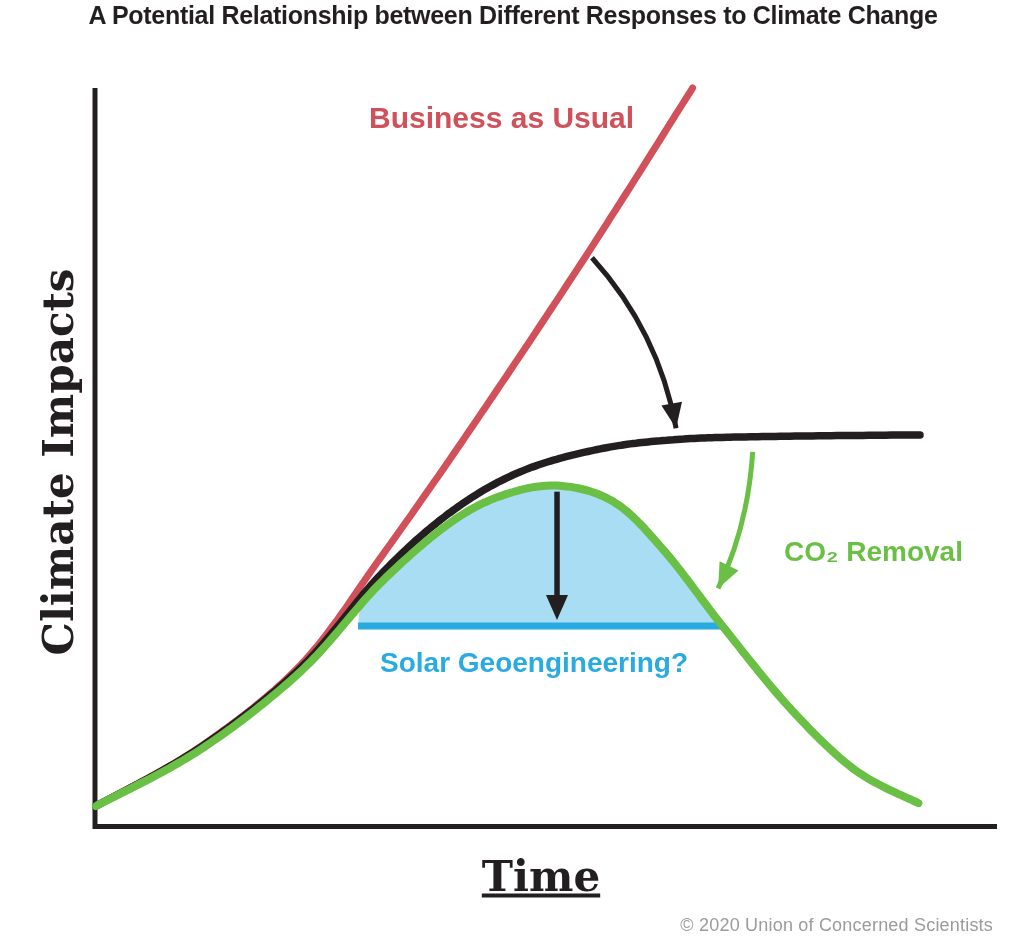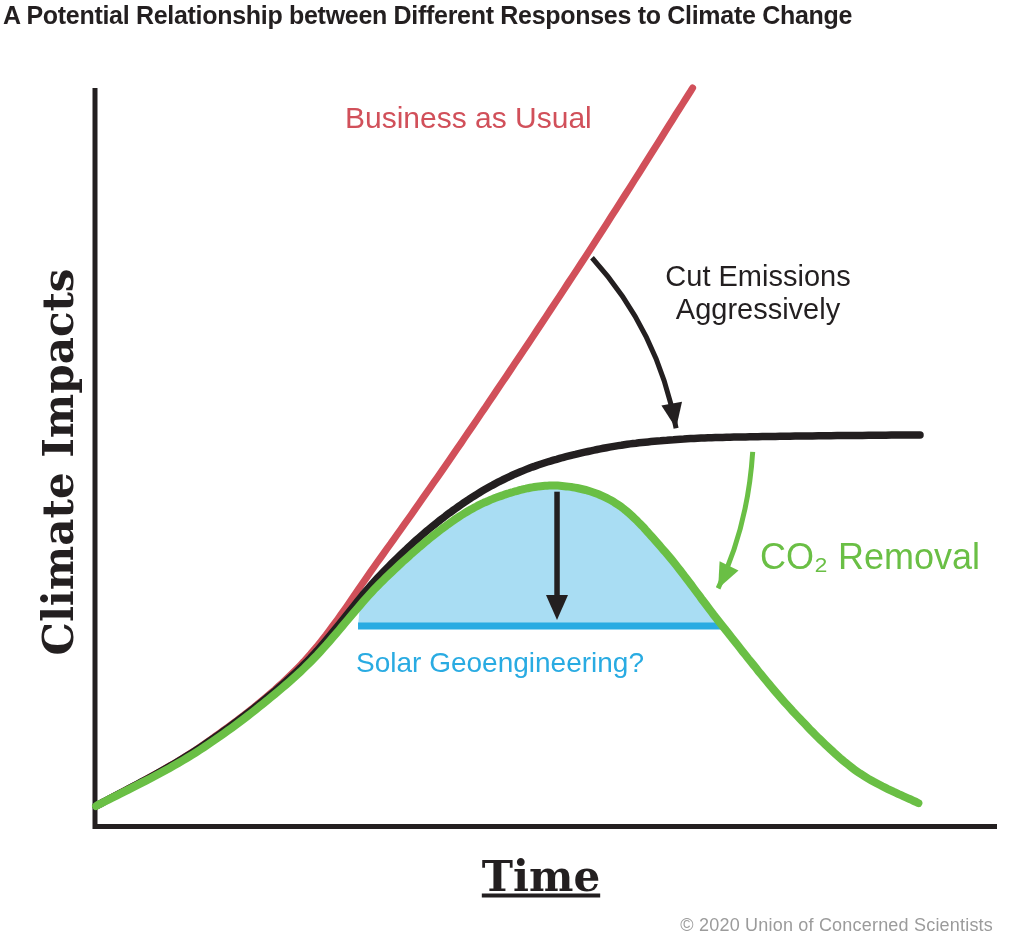--- a/index.html
+++ b/index.html
@@ -20,20 +20,21 @@
   .figure-title {
     position: absolute;
     left: 3px;
     top: 1px;
     width: 1020px;
     font-size: 25px;
     font-weight: 700;
     letter-spacing: -0.3px;
     color: var(--axis, #231f20);
     white-space: nowrap;
+    text-align: center;
   }
   .chart-area {
     position: absolute;
     left: 0; top: 0;
     width: 1024px;
     height: 941px;
   }
   #chart-svg {
     position: absolute;
     left: 0; top: 0;
@@ -54,42 +55,43 @@
     transform: translate(-50%, -50%) rotate(-90deg);
   }
   .axis-label.x {
     left: 541px;
     top: 876px;
     transform: translate(-50%, -50%);
     text-decoration: underline;
   }
   .curve-label {
     position: absolute;
-    font-weight: 400;
+    font-weight: 700;
     white-space: pre-line;
+    margin-left: 24px;
   }
   .lbl-bau {
     left: 345px;
     top: 101px;
     font-size: 30px;
     color: var(--business_as_usual, #d1505a);
   }
   .lbl-cut {
     left: 758px;
     top: 260px;
     transform: translateX(-50%);
     text-align: center;
     font-size: 29px;
     line-height: 33px;
     color: var(--cut_emissions, #231f20);
   }
   .lbl-co2 {
     left: 760px;
     top: 536px;
-    font-size: 36px;
+    font-size: 28px;
     color: var(--co2_removal, #6abf45);
   }
   .lbl-solar {
     left: 356px;
     top: 647px;
     font-size: 28px;
     color: var(--solar_geoengineering, #29abe2);
   }
   .copyright {
     position: absolute;
@@ -120,21 +122,19 @@
         <path d="M752.7 451.8 Q747.8 527.1 718.1 588.4" fill="none" stroke="#6abf45" stroke-width="5"></path>
         <polygon points="718.1,588.4 719.6,561.3 738.5,570.4" fill="#6abf45"></polygon>
         <line x1="557.028" y1="491.68600000000004" x2="557.028" y2="602.098" stroke="#231f20" stroke-width="5.5"></line>
         <polygon points="557.0,620.1 546.0,595.1 568.0,595.1" fill="#231f20"></polygon>
       </svg>
 
     <div class="axis-label y">Climate Impacts</div>
     <div class="axis-label x">Time</div>
 
     <div class="curve-label lbl-bau">Business as Usual</div>
-    <div class="curve-label lbl-cut">Cut Emissions
-Aggressively</div>
     <div class="curve-label lbl-co2">CO₂ Removal</div>
     <div class="curve-label lbl-solar">Solar Geoengineering?</div>
   </div>
 
   <div class="copyright">© 2020 Union of Concerned Scientists</div>
 
 </div>
 
 </body></html>

